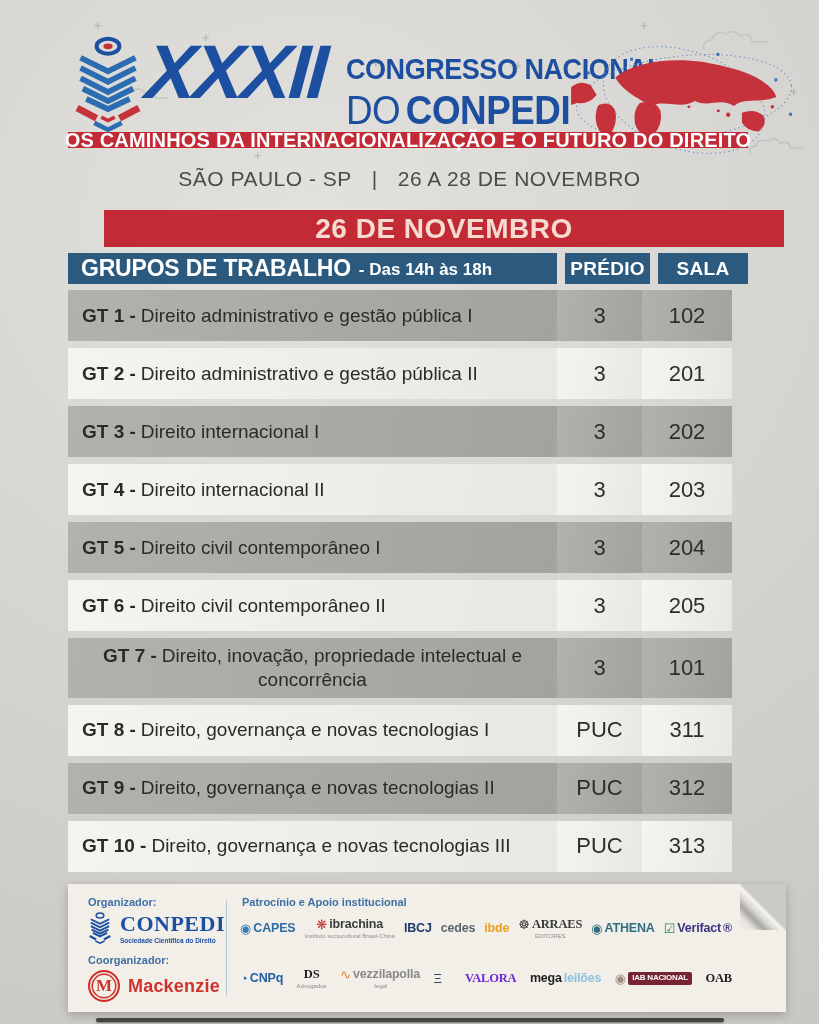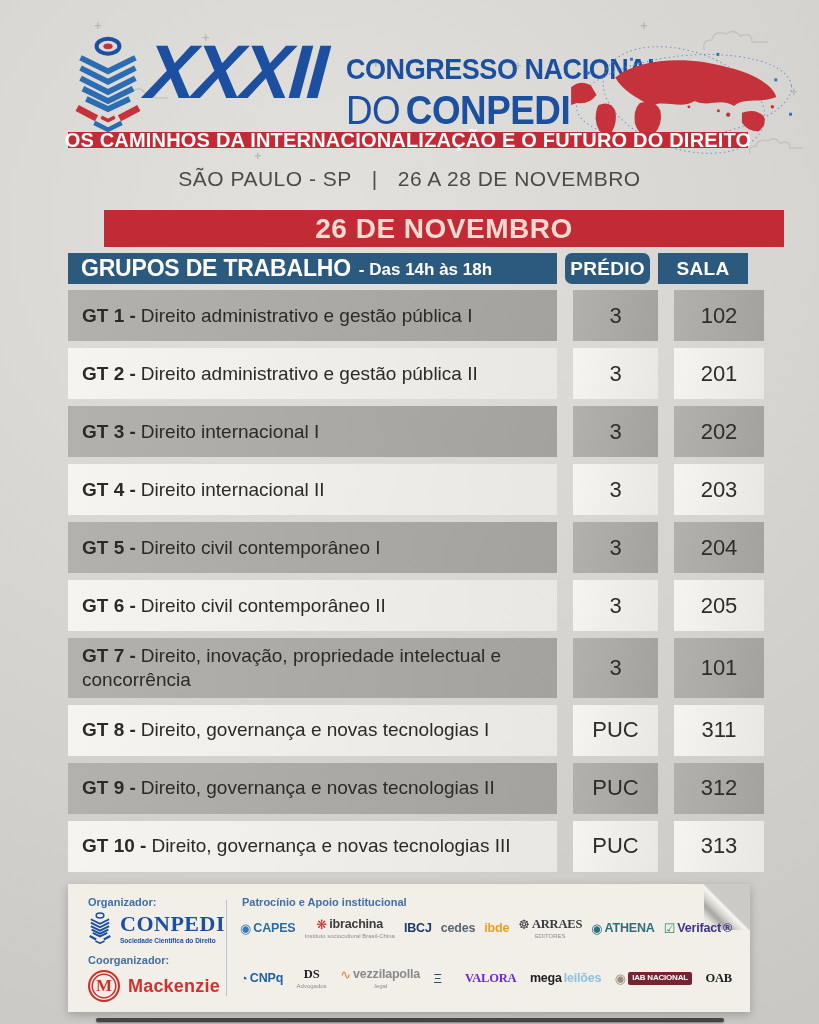--- a/index.html
+++ b/index.html
@@ -29,33 +29,33 @@
   .daybar{position:absolute;left:68px;top:210px;width:680px;height:37px;background:var(--red,#c22a35);
     color:var(--cream,#f6dcd0);font-weight:800;font-size:28px;display:flex;align-items:center;justify-content:center;
     letter-spacing:.5px;margin-left:36px;}
   
   .thead{position:absolute;left:68px;top:253px;width:680px;height:31px;display:flex;gap:8px;text-align:center;}
   .thead .hc{background:var(--tblue,#2b5a7e);color:#fff;display:flex;align-items:center;}
   .hc.groups{flex:0 0 489px;padding-left:13px;box-sizing:border-box;}
   .hc.groups .g1{font-size:23px;font-weight:800;letter-spacing:-.2px;}
   .hc.groups .g2{font-size:17px;font-weight:700;margin-left:8px;padding-top:2px;}
   .hc.mid{justify-content:center;font-size:19px;font-weight:800;letter-spacing:.3px;}
-  .hc.b{flex:0 0 85px;border-radius:7px;} .hc.r{flex:0 0 90px;}
+  .hc.b{flex:0 0 85px;} .hc.r{flex:0 0 90px;}
   .rows{position:absolute;left:68px;top:290px;width:680px;}
-  .trow{display:flex;gap:16px;margin-bottom:7px;}
+  .trow{display:flex;gap:0;margin-bottom:7px;text-align:center;}
   .trow .cell{min-height:51px;display:flex;align-items:center;box-sizing:border-box;}
   .cell.main{flex:0 0 489px;padding:6px 14px;font-size:19px;color:#2b2a28;line-height:1.25;}
   .cell.main b{font-weight:800;margin-right:5px;white-space:nowrap;}
   .cell.mid{justify-content:center;font-size:22px;color:#2e2d2b;}
   .cell.b{flex:0 0 85px;} .cell.r{flex:0 0 90px;}
   .trow.gray .cell{background:linear-gradient(100deg,#b2b1ae 0%,#a3a29f 100%);}
   .trow.light .cell{background:linear-gradient(100deg,#f5f4f1 0%,#e8e7e4 100%);}
   
   .card{position:absolute;left:68px;top:884px;width:682px;height:128px;background:#f2efe9;
-    box-shadow:0 3px 9px rgba(0,0,0,.22);}
+    box-shadow:0 3px 9px rgba(0,0,0,.22);padding-left:36px;}
   .curl{position:absolute;top:0;right:0;width:46px;height:46px;
     background:linear-gradient(225deg,#cbcac7 0%,#cbcac7 49%,#f8f6f1 53%,#d8d6d0 63%,#a8a6a0 73%,#e6e4de 85%,#f2efe9 100%);}
   .org-label{position:absolute;left:20px;top:12px;font-size:11px;color:#3f6fa5;font-weight:bold;}
   .org-row{position:absolute;left:18px;top:28px;display:flex;align-items:center;gap:6px;}
   .conpedi-name{font-family:"Liberation Serif",serif;font-weight:bold;font-size:22px;color:var(--blue,#1d4fa0);letter-spacing:.5px;line-height:1;}
   .conpedi-sub{font-size:6.5px;color:var(--blue,#1d4fa0);font-weight:bold;margin-top:2px;}
   .coorg-label{position:absolute;left:20px;top:70px;font-size:11px;color:#3f6fa5;font-weight:bold;}
   .mack-row{position:absolute;left:20px;top:86px;display:flex;align-items:center;gap:8px;}
   .mack-circle{width:32px;height:32px;border:2.5px solid #cf2f2b;border-radius:50%;box-sizing:border-box;
     box-shadow:inset 0 0 0 1.5px #f2efe9, inset 0 0 0 3px #cf2f2b;

